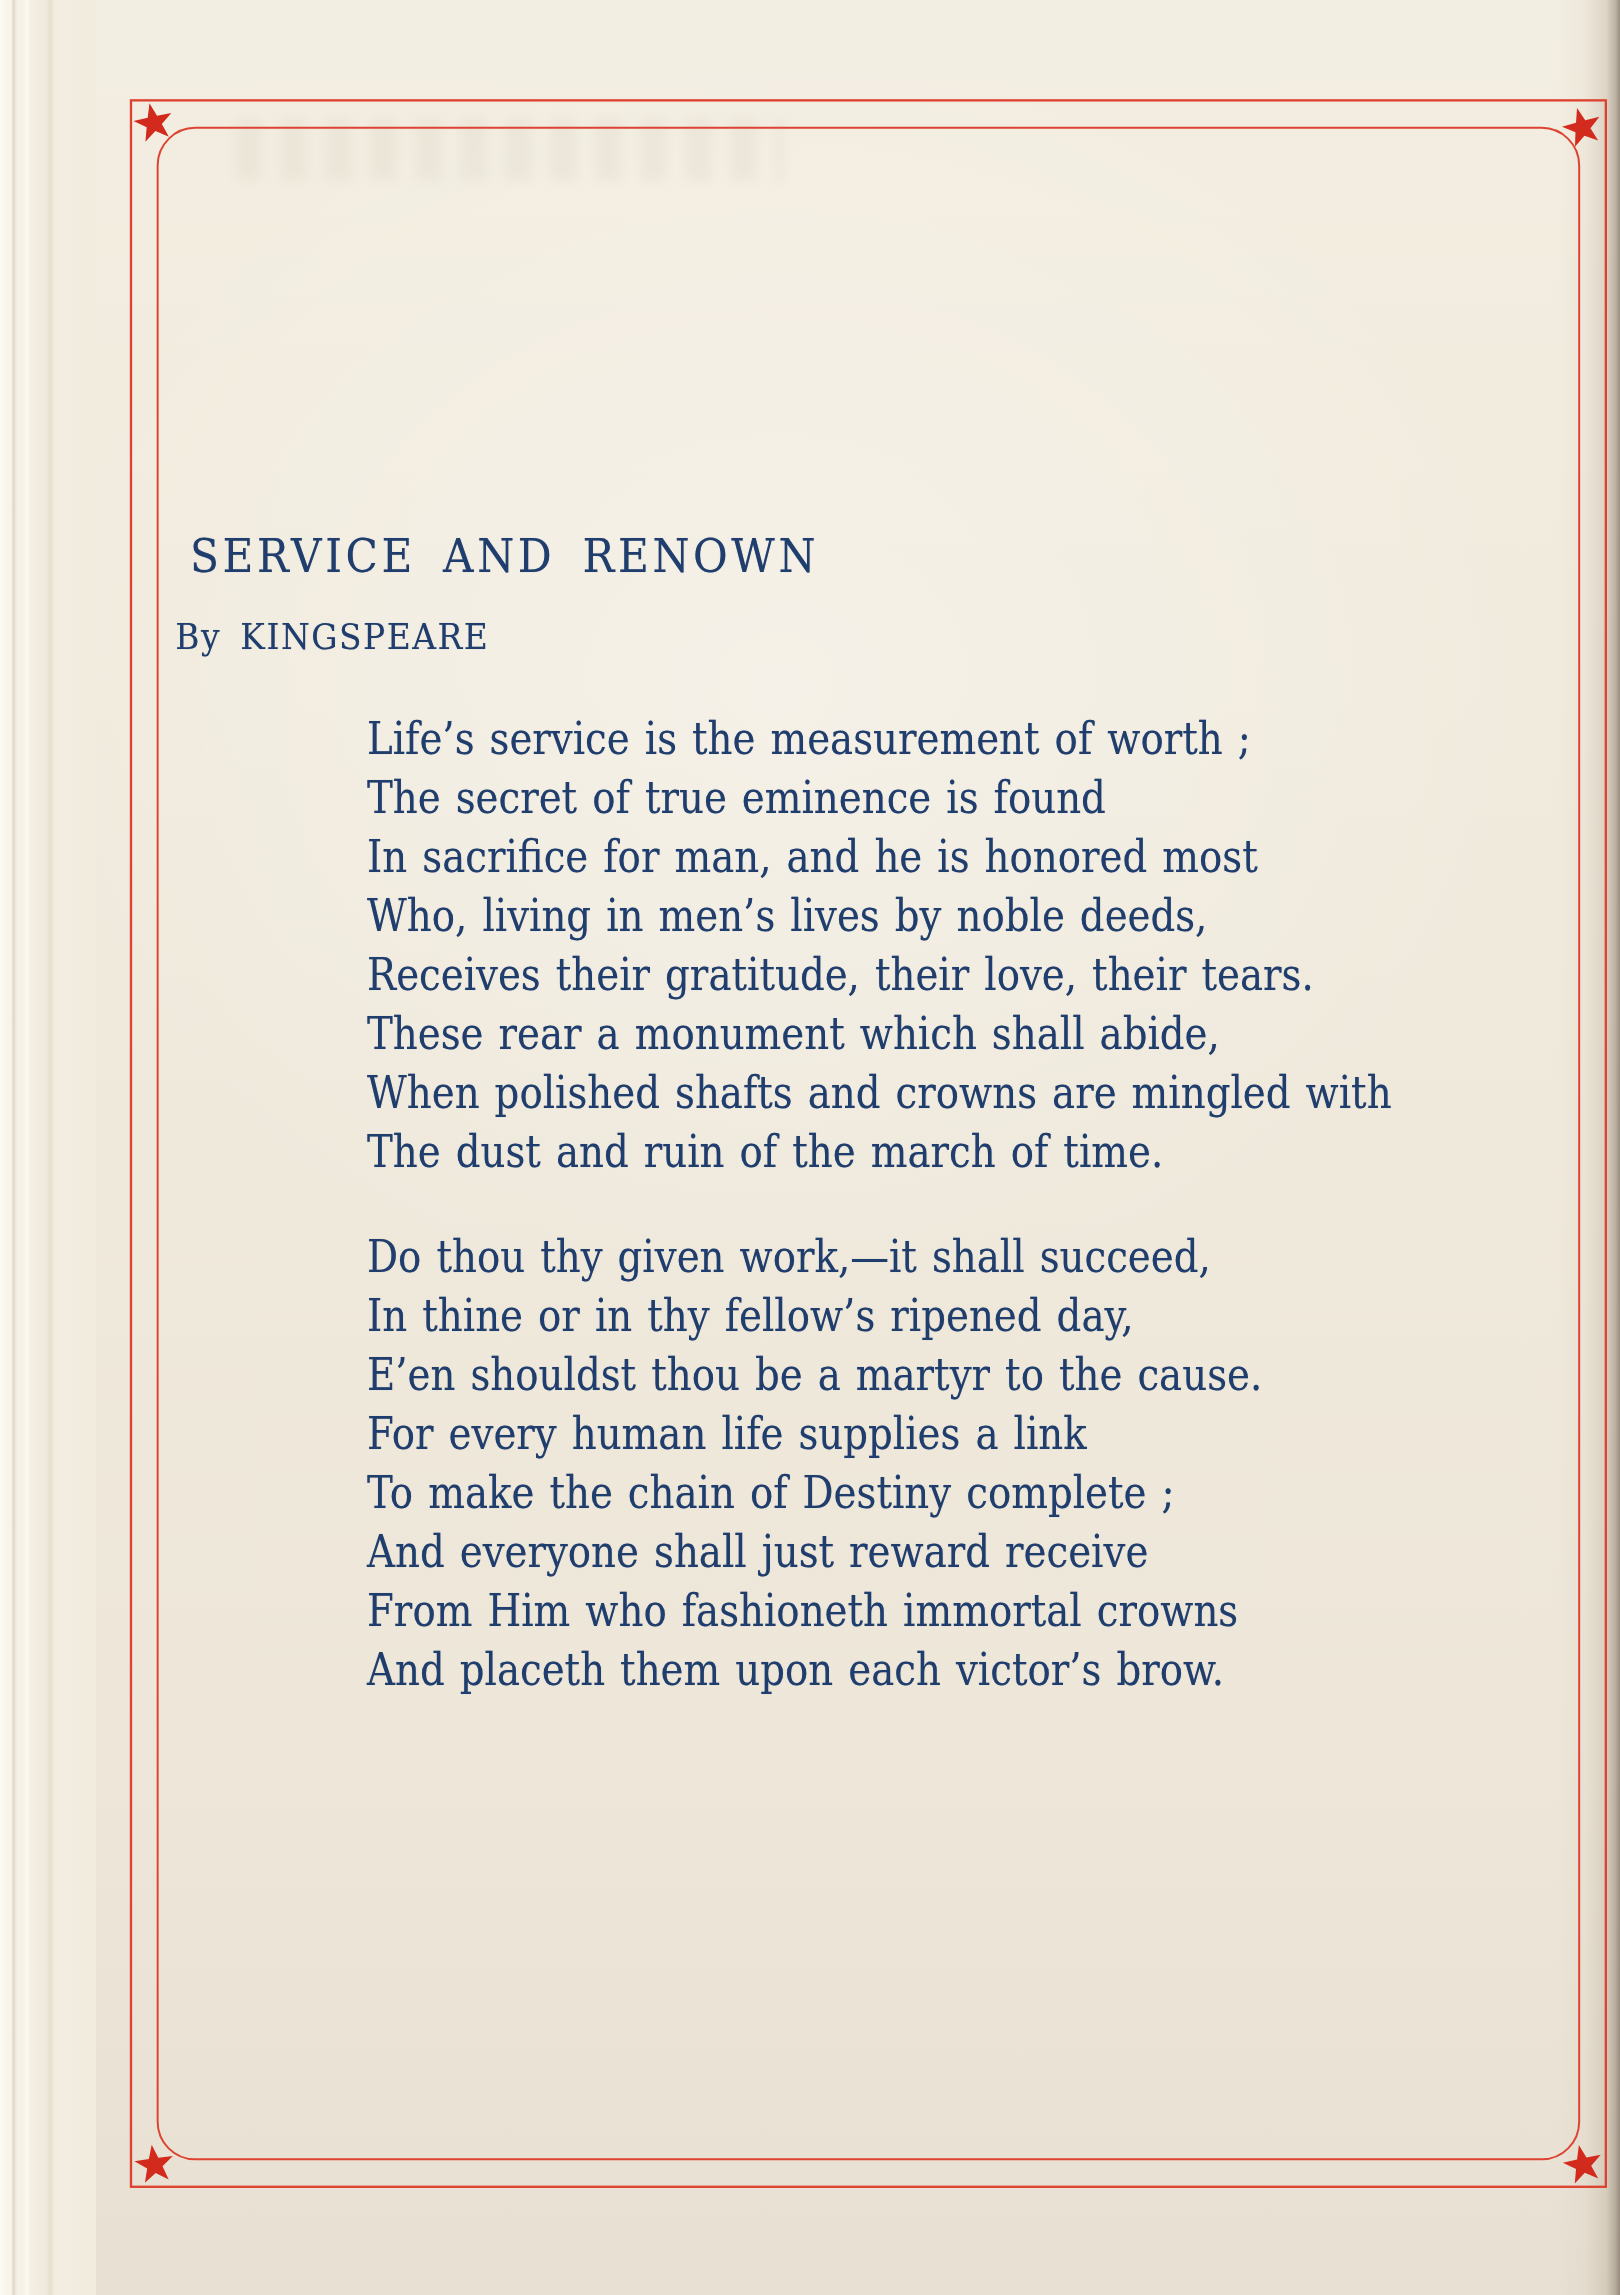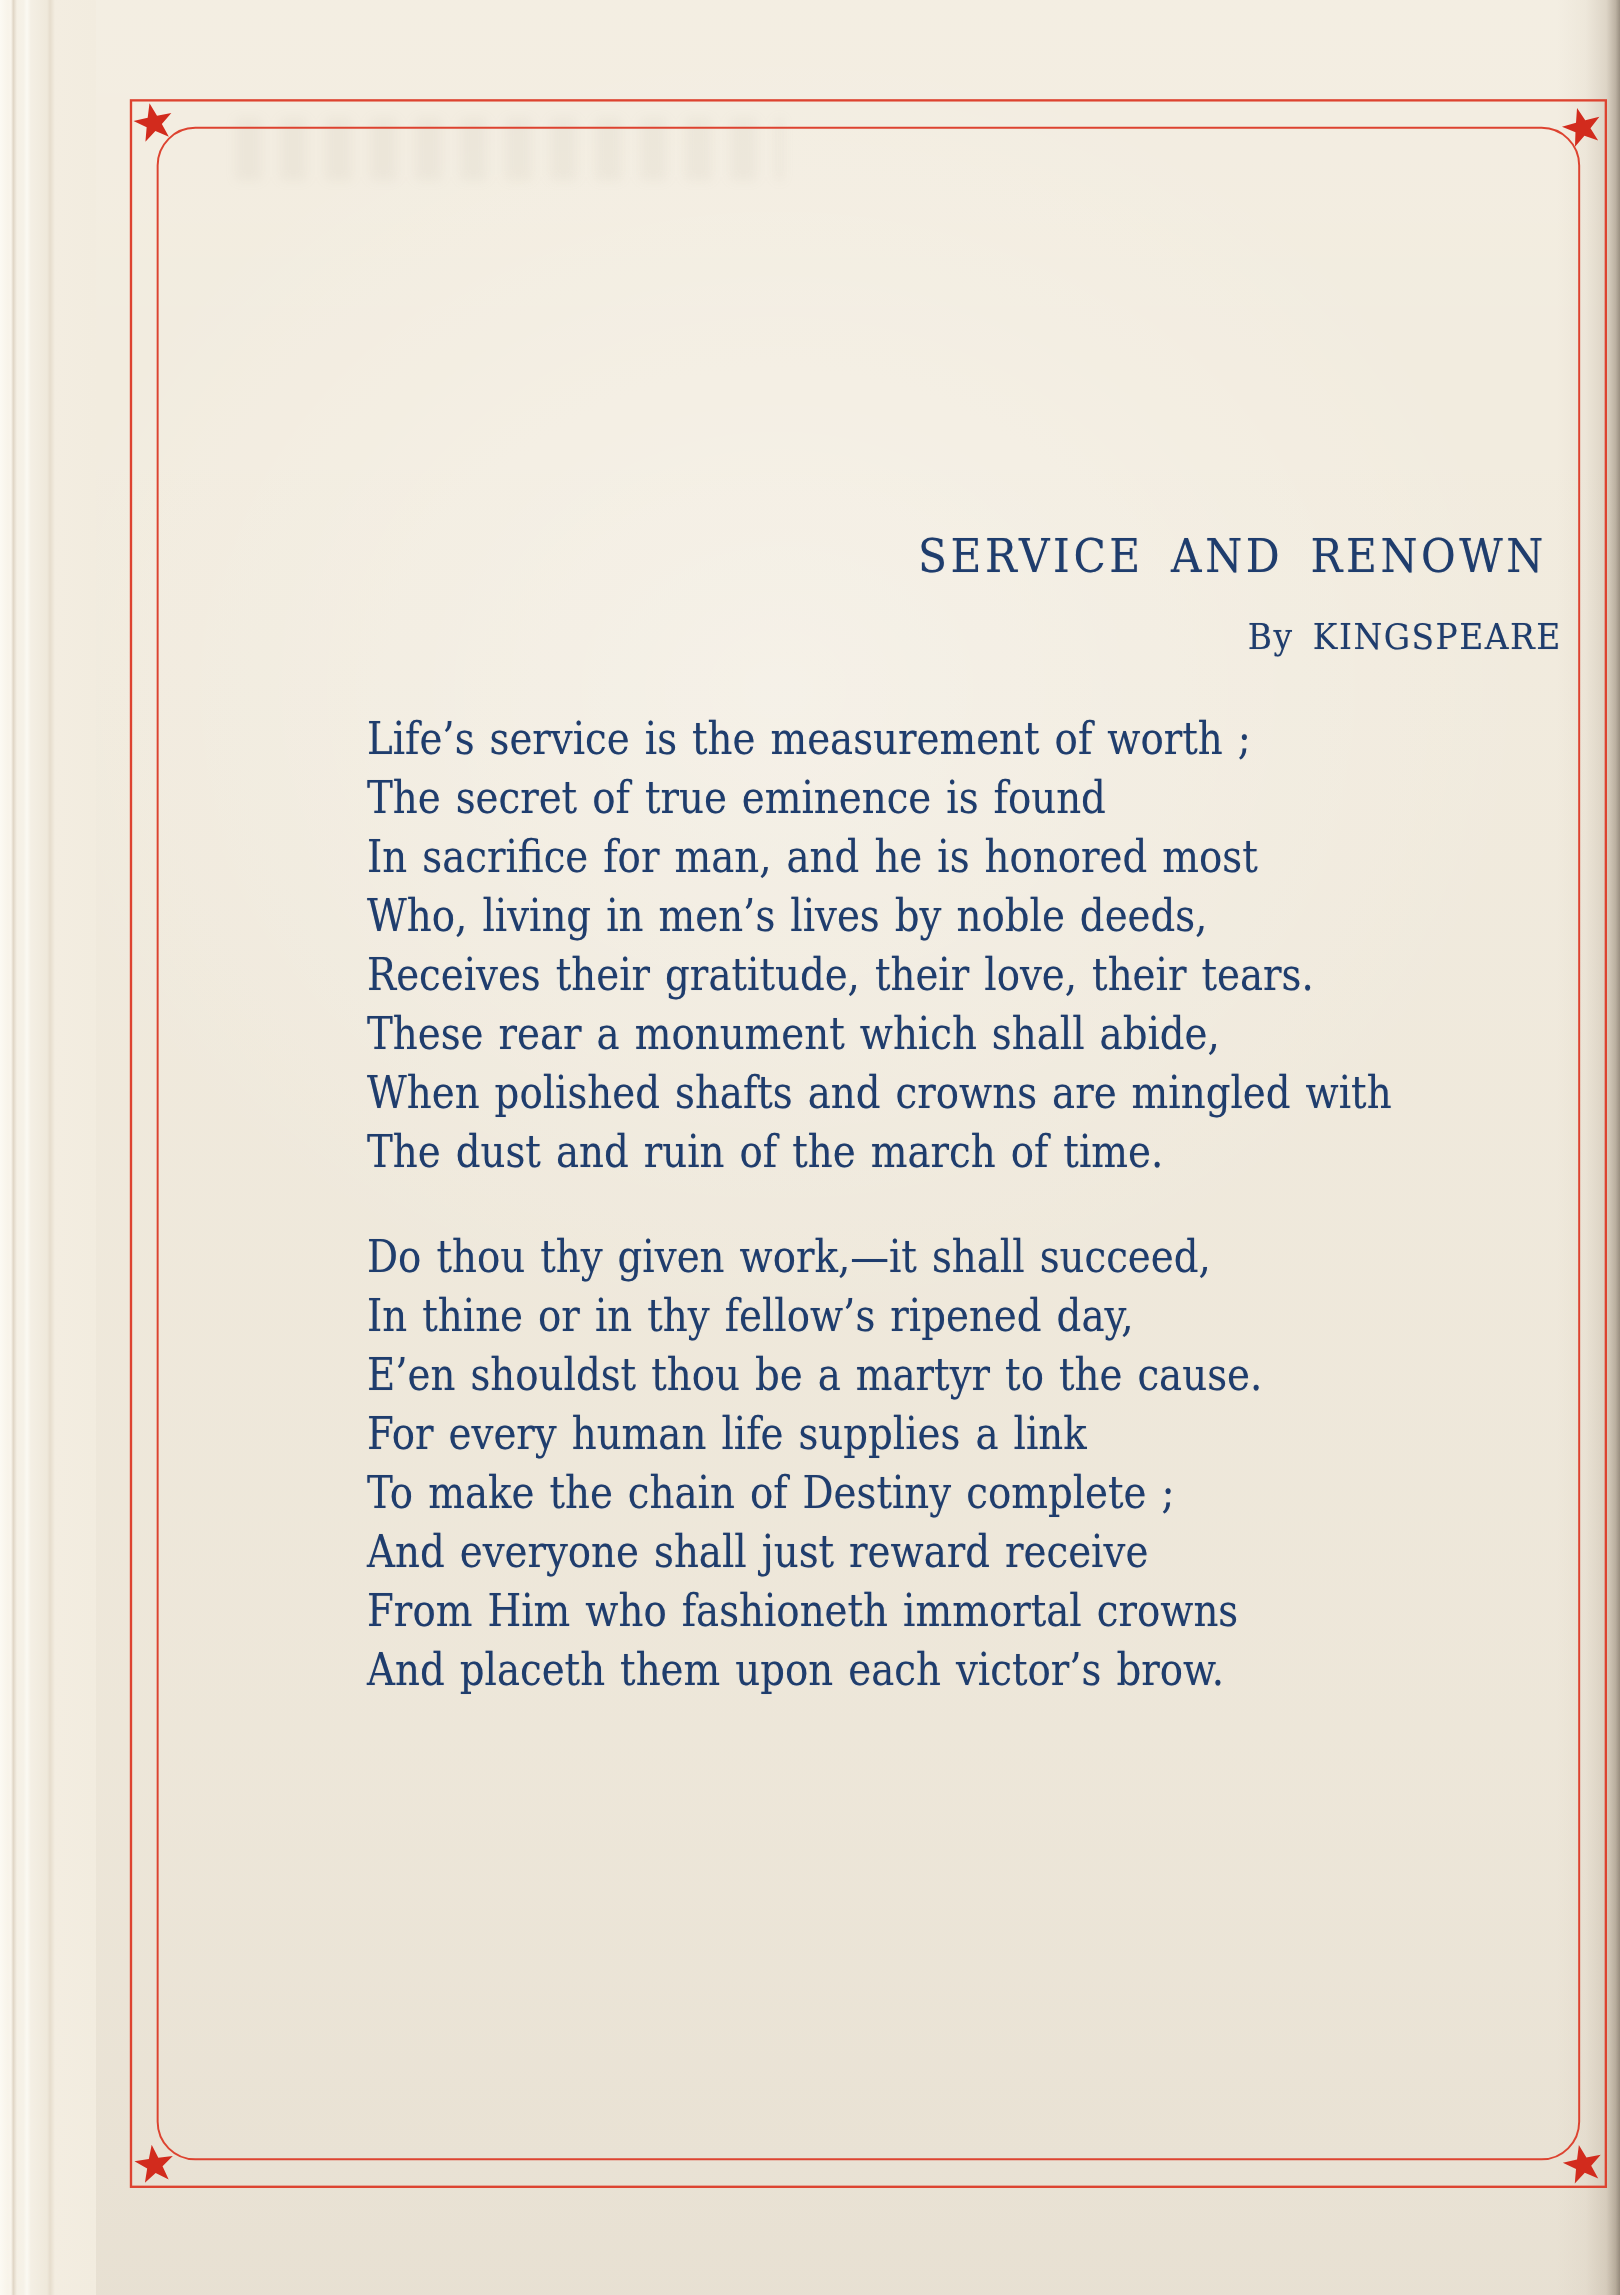--- a/index.html
+++ b/index.html
@@ -72,21 +72,21 @@
   .border-svg {
     position: absolute;
     left: 0; top: 0;
     z-index: 4;
   }
 
   .title-block {
     position: absolute;
     left: 131px; top: 533px;
     width: 1475px;
-    text-align: right;
+    text-align: left;
     color: var(--ink, #1f3d6d);
     z-index: 5;
   }
   .poem-title {
     margin: 0;
     font-size: 46px;
     font-weight: normal;
     line-height: 46px;
     letter-spacing: 3.9px;
     word-spacing: 11px;

